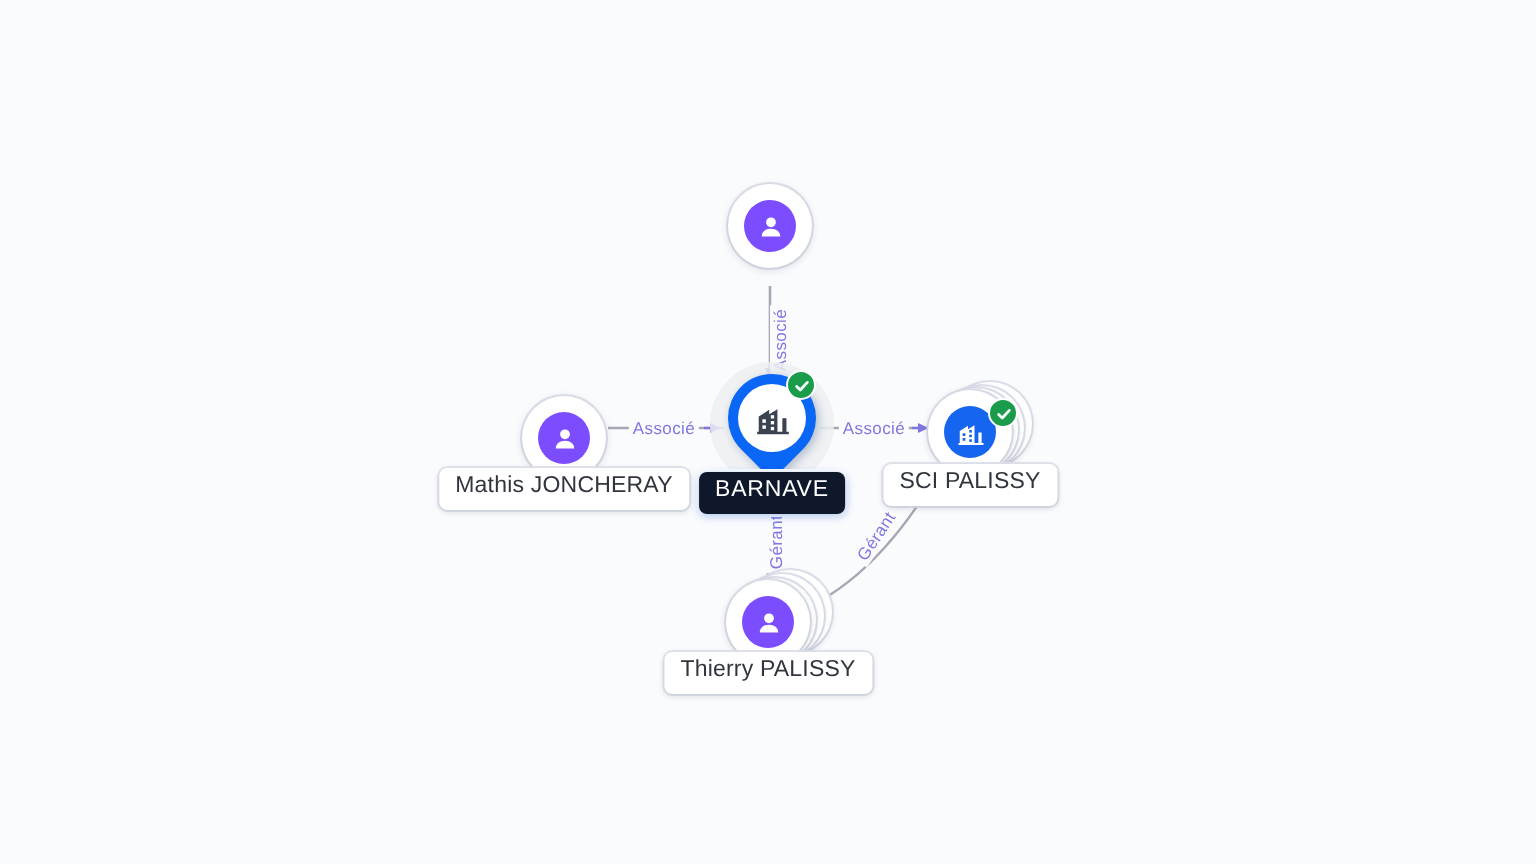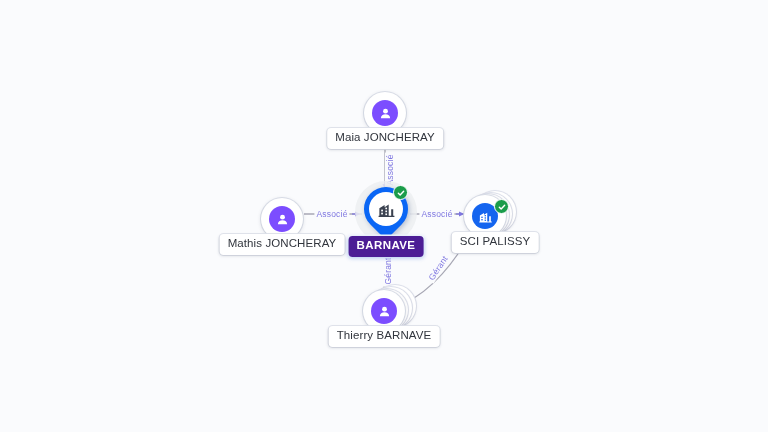--- a/index.html
+++ b/index.html
@@ -146,23 +146,23 @@
     font-size: 11.5px;
     line-height: 1;
     padding: 4px 8px 5px 8px;
     border-radius: 4px;
     background: #ffffff;
     color: #31353d;
     box-shadow: 0 1px 3px rgba(30,40,70,.16), 0 0 0 1px rgba(225,228,236,.9);
     letter-spacing: .1px;
   }
   .node-label.selected {
-    background: #4c1d95;
+    background: #0f172a;
     color: #ffffff;
-    font-weight: bold;
+    font-weight: normal;
     box-shadow: 0 1px 4px rgba(10,80,200,.35), 0 0 0 1.5px #ffffff;
     letter-spacing: .4px;
   }
 
   
   .edge-label {
     position: absolute;
     left: 0;
     top: 0;
     font-size: 8.5px;
@@ -224,21 +224,20 @@
   <div class="node" style="left:385px; top:113px;">
     <div class="disc">
       <div class="disc-inner">
         <svg width="15" height="15" viewBox="0 0 24 24" fill="#ffffff">
           <circle cx="12" cy="8.2" r="3.9"></circle>
           <path d="M4.6 19.6c0-4.1 3.3-6.3 7.4-6.3s7.4 2.2 7.4 6.3z"></path>
         </svg>
       </div>
     </div>
   </div>
-  <div class="node-label" style="left:385px; top:128px;">Maia JONCHERAY</div>
 
   <div class="node" style="left:282px; top:219px;">
     <div class="disc">
       <div class="disc-inner">
         <svg width="15" height="15" viewBox="0 0 24 24" fill="#ffffff">
           <circle cx="12" cy="8.2" r="3.9"></circle>
           <path d="M4.6 19.6c0-4.1 3.3-6.3 7.4-6.3s7.4 2.2 7.4 6.3z"></path>
         </svg>
       </div>
     </div>
@@ -285,32 +284,32 @@
           <rect x="10.6" y="17" width="2.1" height="2.1" fill="#1565ef"></rect>
         </svg>
       </div>
     </div>
     <div class="badge-check" style="left:9px; top:-17px;">
       <svg width="8" height="8" viewBox="0 0 24 24" fill="none" stroke="#ffffff" stroke-width="4.2" stroke-linecap="round" stroke-linejoin="round">
         <path d="M4 12.6 L9.4 18 L20 6.6"></path>
       </svg>
     </div>
   </div>
-  <div class="node-label" style="left:495px; top:232px;">SCI PALISSY</div>
+  <div class="node-label" style="left:485px; top:232px;">SCI PALISSY</div>
 
   <div class="node" style="left:384px; top:311px;">
     <div class="stack">
       <div class="sheet" style="left:11px; top:-5px;"></div>
       <div class="sheet" style="left:7px;  top:-3px;"></div>
       <div class="sheet" style="left:3px;  top:-1px;"></div>
     </div>
     <div class="disc">
       <div class="disc-inner">
         <svg width="15" height="15" viewBox="0 0 24 24" fill="#ffffff">
           <circle cx="12" cy="8.2" r="3.9"></circle>
           <path d="M4.6 19.6c0-4.1 3.3-6.3 7.4-6.3s7.4 2.2 7.4 6.3z"></path>
         </svg>
       </div>
     </div>
   </div>
-  <div class="node-label" style="left:384px; top:326px;">Thierry BARNAVE</div>
+  <div class="node-label" style="left:384px; top:326px;">Thierry PALISSY</div>
 
 </div>
 
 </body></html>

